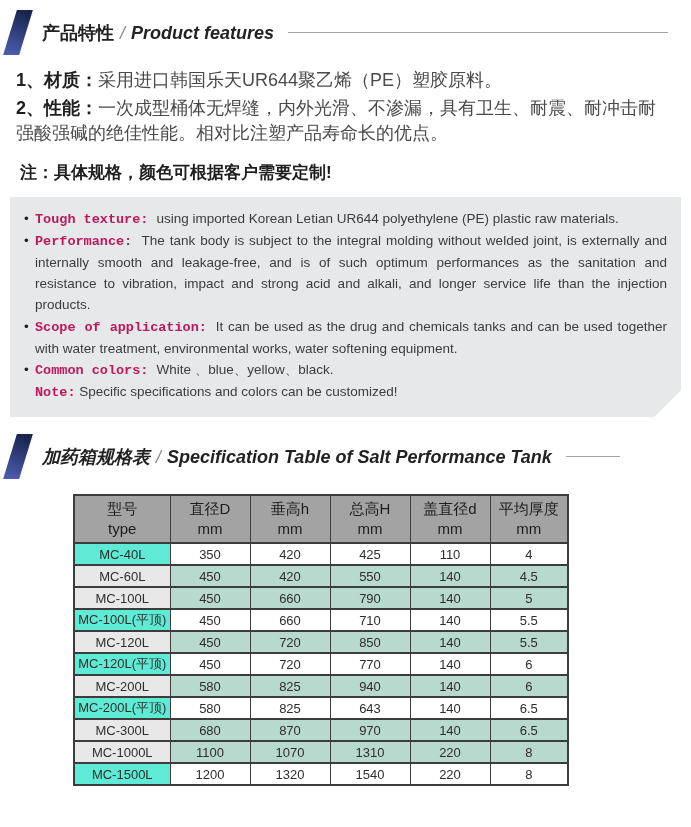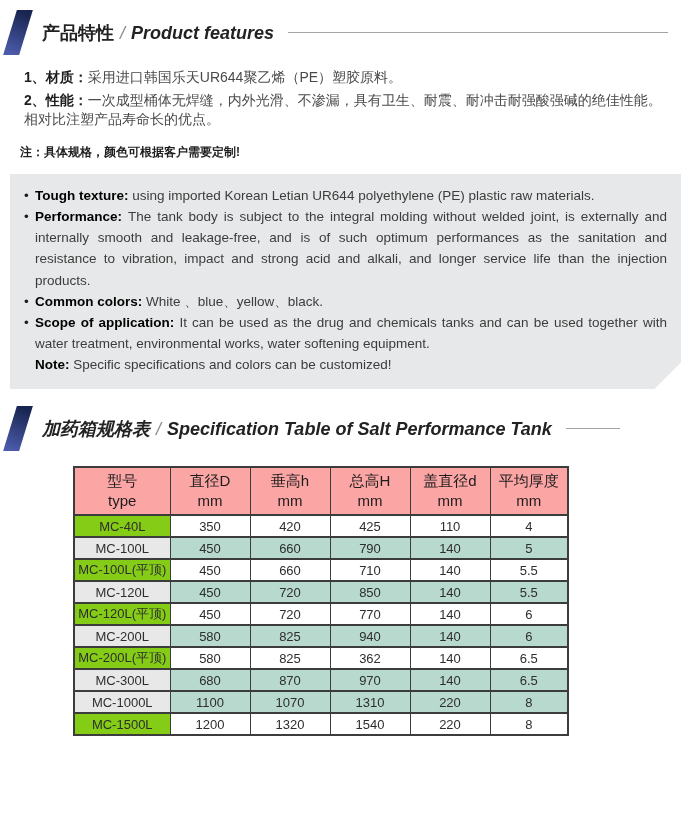--- a/index.html
+++ b/index.html
@@ -21,51 +21,51 @@
     margin-right: 16px; flex: 0 0 auto;
   }
   .sec-title { font-size: 18px; font-weight: bold; color: #222; white-space: nowrap; }
   .sec-title .zh { font-style: normal; }
   .sec-title .zh.italic { font-style: italic; text-align: center; }
   .sec-title .sep { color: #8a8a8a; font-weight: normal; padding: 0 6px; font-style: italic; }
   .sec-title .en { font-style: italic; }
   .head-rule { flex: 1; height: 1px; background: #a3a3a3; margin-left: 14px; margin-right: 23px; }
 
   
-  .features { margin: 13px 20px 0 24px; font-size: 14px; line-height: 1.4; color: #4a4a4a; }
+  .features { margin: 13px 20px 0 16px; font-size: 18px; line-height: 1.4; color: #4a4a4a; }
   .feature-item { margin-bottom: 3px; }
   .feature-item b { color: #1e1e1e; }
-  .zh-note { margin: 14px 0 0 20px; font-size: 12px; font-weight: bold; color: #1e1e1e; }
+  .zh-note { margin: 14px 0 0 20px; font-size: 17px; font-weight: bold; color: #1e1e1e; }
 
   
   .en-box {
     margin: 13px 10px 0 10px;
     background: #e7e8e9;
     clip-path: polygon(0 0, 100% 0, 100% calc(100% - 27px), calc(100% - 27px) 100%, 0 100%);
     padding: 11px 14px 14px 14px;
     font-size: 13.5px; line-height: 1.57; color: #3c3c3c;
     text-align: justify;
   }
   .en-item { position: relative; padding-left: 11px; }
   .en-item::before { content: "\2022"; position: absolute; left: 0; top: 0; color: #1e1e1e; }
-  .en-item b, .en-note b { color: #000000; }
+  .en-item b, .en-note b { color: #be185d; font-family: Liberation Mono, monospace; }
   .en-note { padding-left: 11px; }
 
   
   .table-wrap { margin: 15px 0 0 73px; }
   table { border-collapse: collapse; table-layout: fixed; width: 494px; }
   col.c0 { width: 96px; } col.c1, col.c2, col.c3, col.c4 { width: 80px; } col.c5 { width: 78px; }
   th, td { border: 1px solid #3c3c3c; border-top-width: 2px; border-bottom-width: 2px; text-align: center; }
   table { border: 2px solid #3c3c3c; }
   th {
-    background: #fca5a5; font-weight: normal; color: #1d1d1d;
+    background: #a3a3a3; font-weight: normal; color: #1d1d1d;
     font-size: 15px; line-height: 1.3; padding: 3px 0 4px 0;
   }
   td { font-size: 13px; color: #2e2e2e; height: 22px; padding: 1px 2px; background: #ffffff; }
-  td.type-col { background: #84cc16; }
+  td.type-col { background: #5eead4; }
   tr.hl td { background: #b7d9ce; }
   tr.hl td.type-col { background: #e8e8e8; }
 </style>
 </head>
 <body>
 
 <div class="page">
 
   <div class="sec-header">
     <div class="slash-icon"></div>
@@ -79,22 +79,22 @@
       <div class="feature-item"><b>1、材质：</b><span>采用进口韩国乐天UR644聚乙烯（PE）塑胶原料。</span></div>
       <div class="feature-item"><b>2、性能：</b><span>一次成型桶体无焊缝，内外光滑、不渗漏，具有卫生、耐震、耐冲击耐强酸强碱的绝佳性能。相对比注塑产品寿命长的优点。</span></div>
     </div>
 
   <div class="zh-note">注：具体规格，颜色可根据客户需要定制!</div>
 
   <div class="en-box">
     <div id="en-items">
         <div class="en-item"><b>Tough texture: </b><span>using imported Korean Letian UR644 polyethylene (PE) plastic raw materials.</span></div>
         <div class="en-item"><b>Performance: </b><span>The tank body is subject to the integral molding without welded joint, is externally and internally smooth and leakage-free, and is of such optimum performances as the sanitation and resistance to vibration, impact and strong acid and alkali, and longer service life than the injection products.</span></div>
+        <div class="en-item"><b>Scope of application: </b><span>It can be used as the drug and chemicals tanks and can be used together with water treatment, environmental works, water softening equipment.</span></div>
         <div class="en-item"><b>Common colors: </b><span>White 、blue、yellow、black.</span></div>
-        <div class="en-item"><b>Scope of application: </b><span>It can be used as the drug and chemicals tanks and can be used together with water treatment, environmental works, water softening equipment.</span></div>
       </div>
     <div class="en-note">
       <b>Note:</b>
       <span>Specific specifications and colors can be customized!</span>
     </div>
   </div>
 
   <div class="sec-header" style="margin-top:17px;">
     <div class="slash-icon"></div>
     <div class="sec-title">
@@ -144,20 +144,28 @@
       <tbody id="spec-body">
           <tr>
             <td class="type-col">MC-40L</td>
             <td>350</td>
             <td>420</td>
             <td>425</td>
             <td>110</td>
             <td>4</td>
           </tr>
           <tr class="hl">
+            <td class="type-col">MC-60L</td>
+            <td>450</td>
+            <td>420</td>
+            <td>550</td>
+            <td>140</td>
+            <td>4.5</td>
+          </tr>
+          <tr class="hl">
             <td class="type-col">MC-100L</td>
             <td>450</td>
             <td>660</td>
             <td>790</td>
             <td>140</td>
             <td>5</td>
           </tr>
           <tr>
             <td class="type-col">MC-100L(平顶)</td>
             <td>450</td>
@@ -187,21 +195,21 @@
             <td>580</td>
             <td>825</td>
             <td>940</td>
             <td>140</td>
             <td>6</td>
           </tr>
           <tr>
             <td class="type-col">MC-200L(平顶)</td>
             <td>580</td>
             <td>825</td>
-            <td>362</td>
+            <td>643</td>
             <td>140</td>
             <td>6.5</td>
           </tr>
           <tr class="hl">
             <td class="type-col">MC-300L</td>
             <td>680</td>
             <td>870</td>
             <td>970</td>
             <td>140</td>
             <td>6.5</td>

